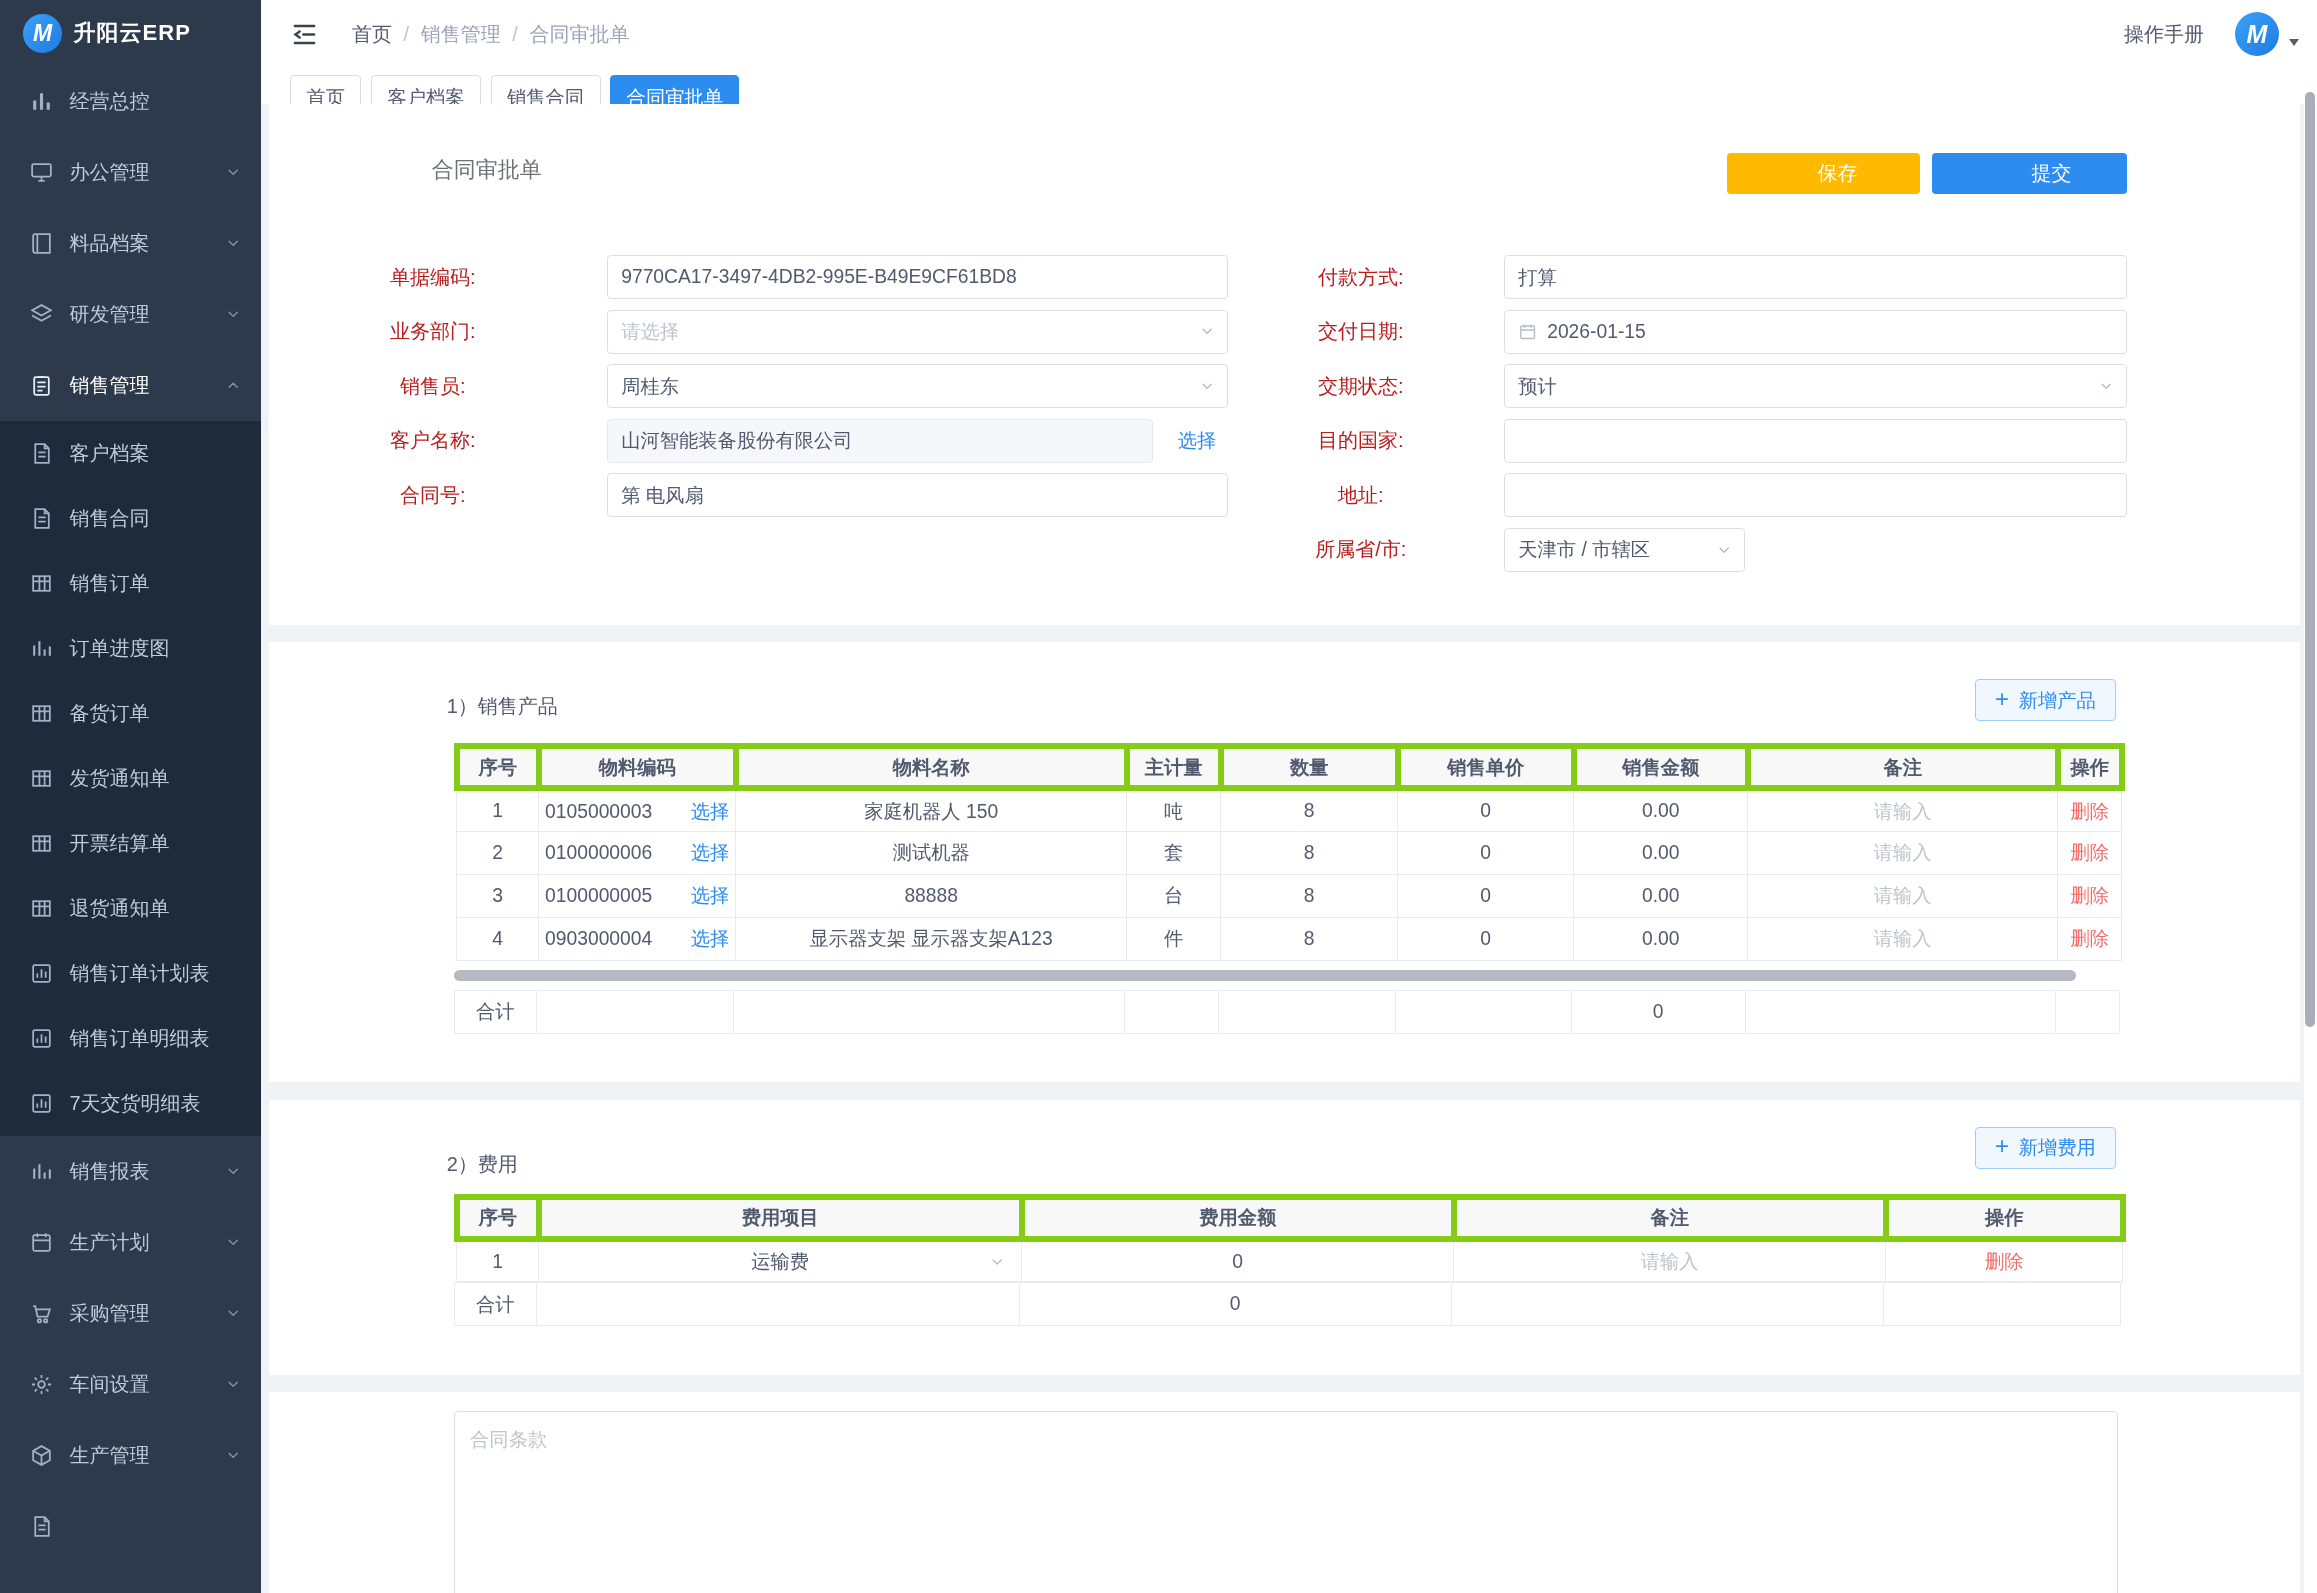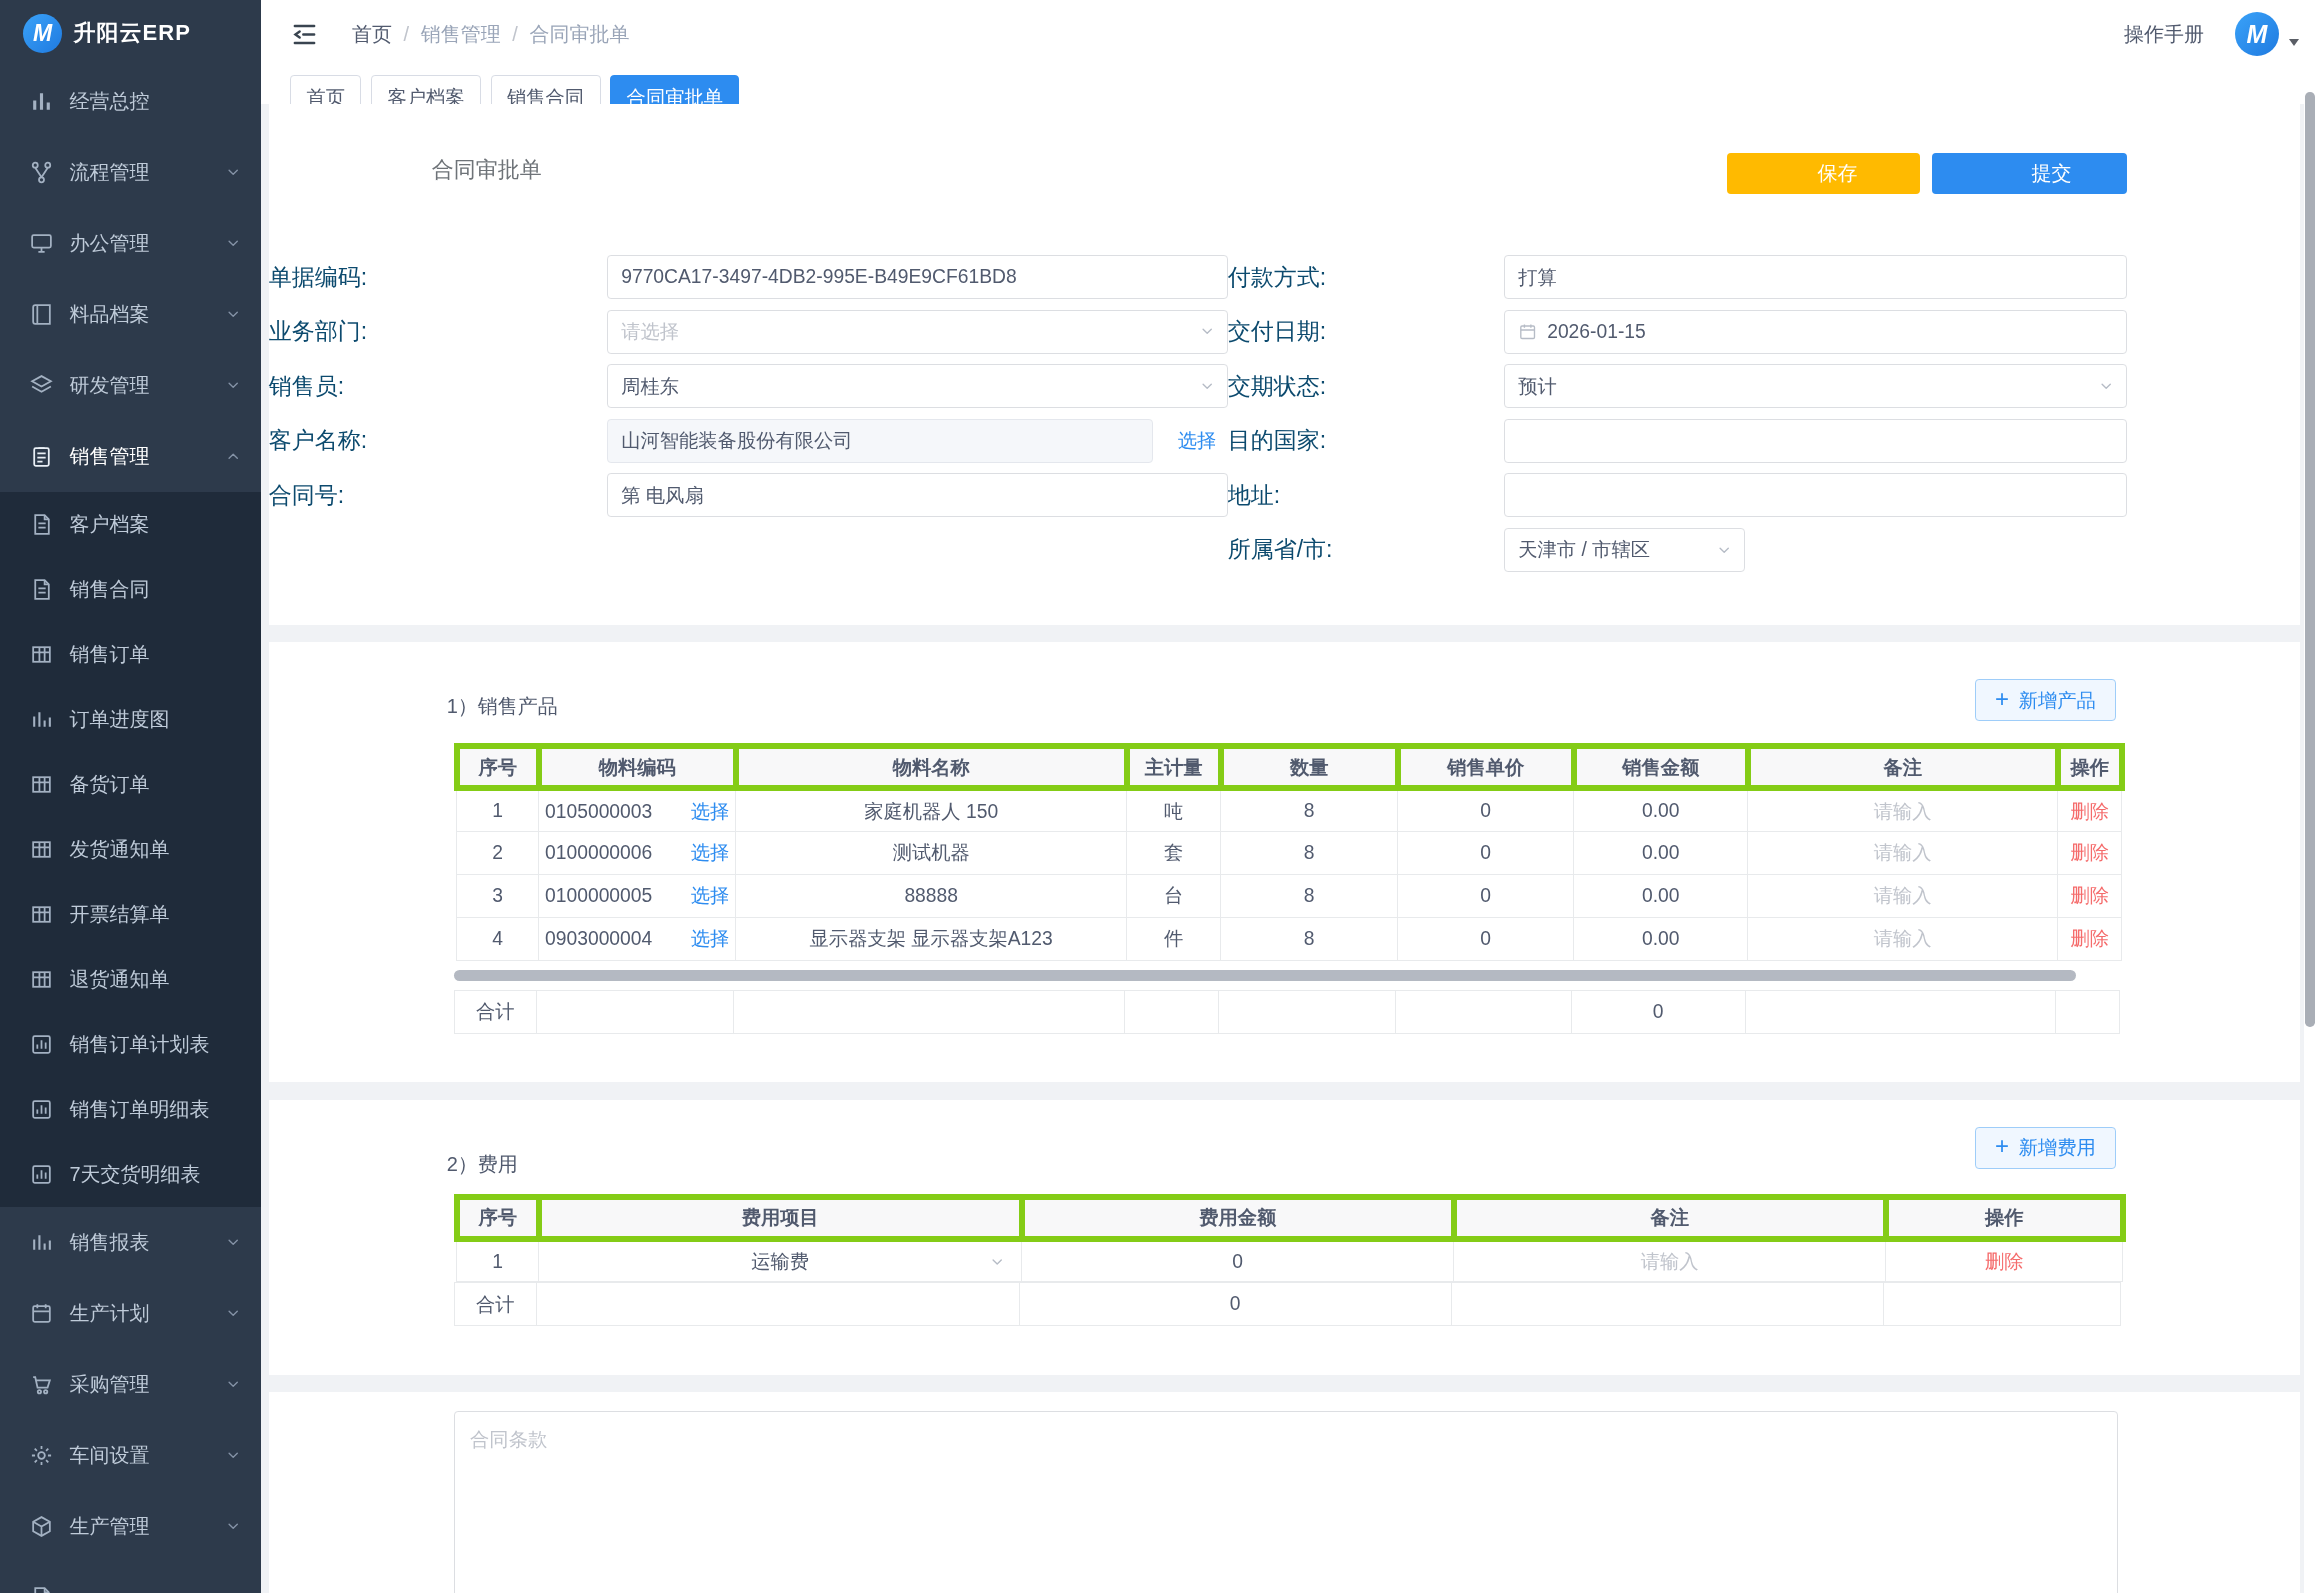--- a/index.html
+++ b/index.html
@@ -56,21 +56,21 @@
   .card-terms{height:599px;margin-top:17.4px;}
 
   .page-title{position:absolute;left:163px;top:51px;font-size:22px;font-weight:normal;color:#6e7378;margin:0;}
   .btn{position:absolute;top:49px;height:41px;border-radius:3.9px;color:#fff;font-size:20px;display:flex;
     align-items:center;justify-content:center;cursor:pointer;}
   .btn-save{right:380px;width:193px;background:#ffba00;padding-left:28px;}
   .btn-submit{right:173px;width:195px;background:#2d8cf0;padding-left:44px;}
 
   .form-grid{position:absolute;left:0;top:151px;display:grid;grid-template-columns:338px 621px 276px 623px;
     grid-auto-rows:44px;row-gap:10.6px;align-items:center;}
-  .f-label{text-align:left;padding-right:9.7px;font-size:23px;color:#0c4a6e;white-space:nowrap;}
+  .f-label{text-align:center;padding-right:9.7px;font-size:20px;color:#b91c1c;white-space:nowrap;}
   .ctl{position:relative;height:44px;display:flex;align-items:center;}
   .input{position:relative;height:44px;flex:1;border:1px solid #dcdee2;border-radius:3.9px;background:#fff;
     display:flex;align-items:center;padding:0 13.5px;font-size:19.3px;color:#515a6e;white-space:nowrap;overflow:hidden;cursor:text;}
   .input.short{flex:none;width:546px;}
   .input.narrow-w{flex:none;width:241px;}
   .input.disabled{background:#f5f7fa;border-color:#e4e7ed;cursor:not-allowed;}
   .ph{color:#c0c4cc;}
   .chev-icon{position:absolute;right:11.6px;width:16.4px;height:16.4px;color:#b6bcc6;display:inline-flex;}
   .chev-icon svg{width:100%;height:100%;}
   .cal-icon{width:19.3px;height:19.3px;color:#b6bcc6;margin-right:9.7px;display:inline-flex;flex:none;}
@@ -115,36 +115,20 @@
     <div class="logo-name">升阳云ERP</div>
   </div>
   <nav class="menu">
       <div class="menu-item">
         <span class="mi-icon">
           <svg viewBox="0 0 24 24">
             <path d="M4 20v-9h3v9zM10.5 20V4h3v16zM17 20v-7h3v7z" fill="currentColor"></path>
           </svg>
         </span>
         <span class="mi-label">经营总控</span>
-      </div>
-      <div class="menu-item">
-        <span class="mi-icon">
-          <svg viewBox="0 0 24 24" fill="none" stroke="currentColor" stroke-width="1.7">
-            <circle cx="6" cy="5" r="2.4"></circle>
-            <circle cx="18" cy="5" r="2.4"></circle>
-            <circle cx="12" cy="19" r="2.4"></circle>
-            <path d="M6 7.4 12 16.6M18 7.4 12 16.6"></path>
-          </svg>
-        </span>
-        <span class="mi-label">流程管理</span>
-        <span class="mi-chev">
-          <svg viewBox="0 0 24 24" fill="none" stroke="currentColor" stroke-width="2" stroke-linecap="round" stroke-linejoin="round">
-            <path d="M6 9l6 6 6-6"></path>
-          </svg>
-        </span>
       </div>
       <div class="menu-item">
         <span class="mi-icon">
           <svg viewBox="0 0 24 24" fill="none" stroke="currentColor" stroke-width="1.7">
             <rect x="3" y="4" width="18" height="12" rx="1.5"></rect>
             <path d="M9 20h6M12 16v4"></path>
           </svg>
         </span>
         <span class="mi-label">办公管理</span>
         <span class="mi-chev">

